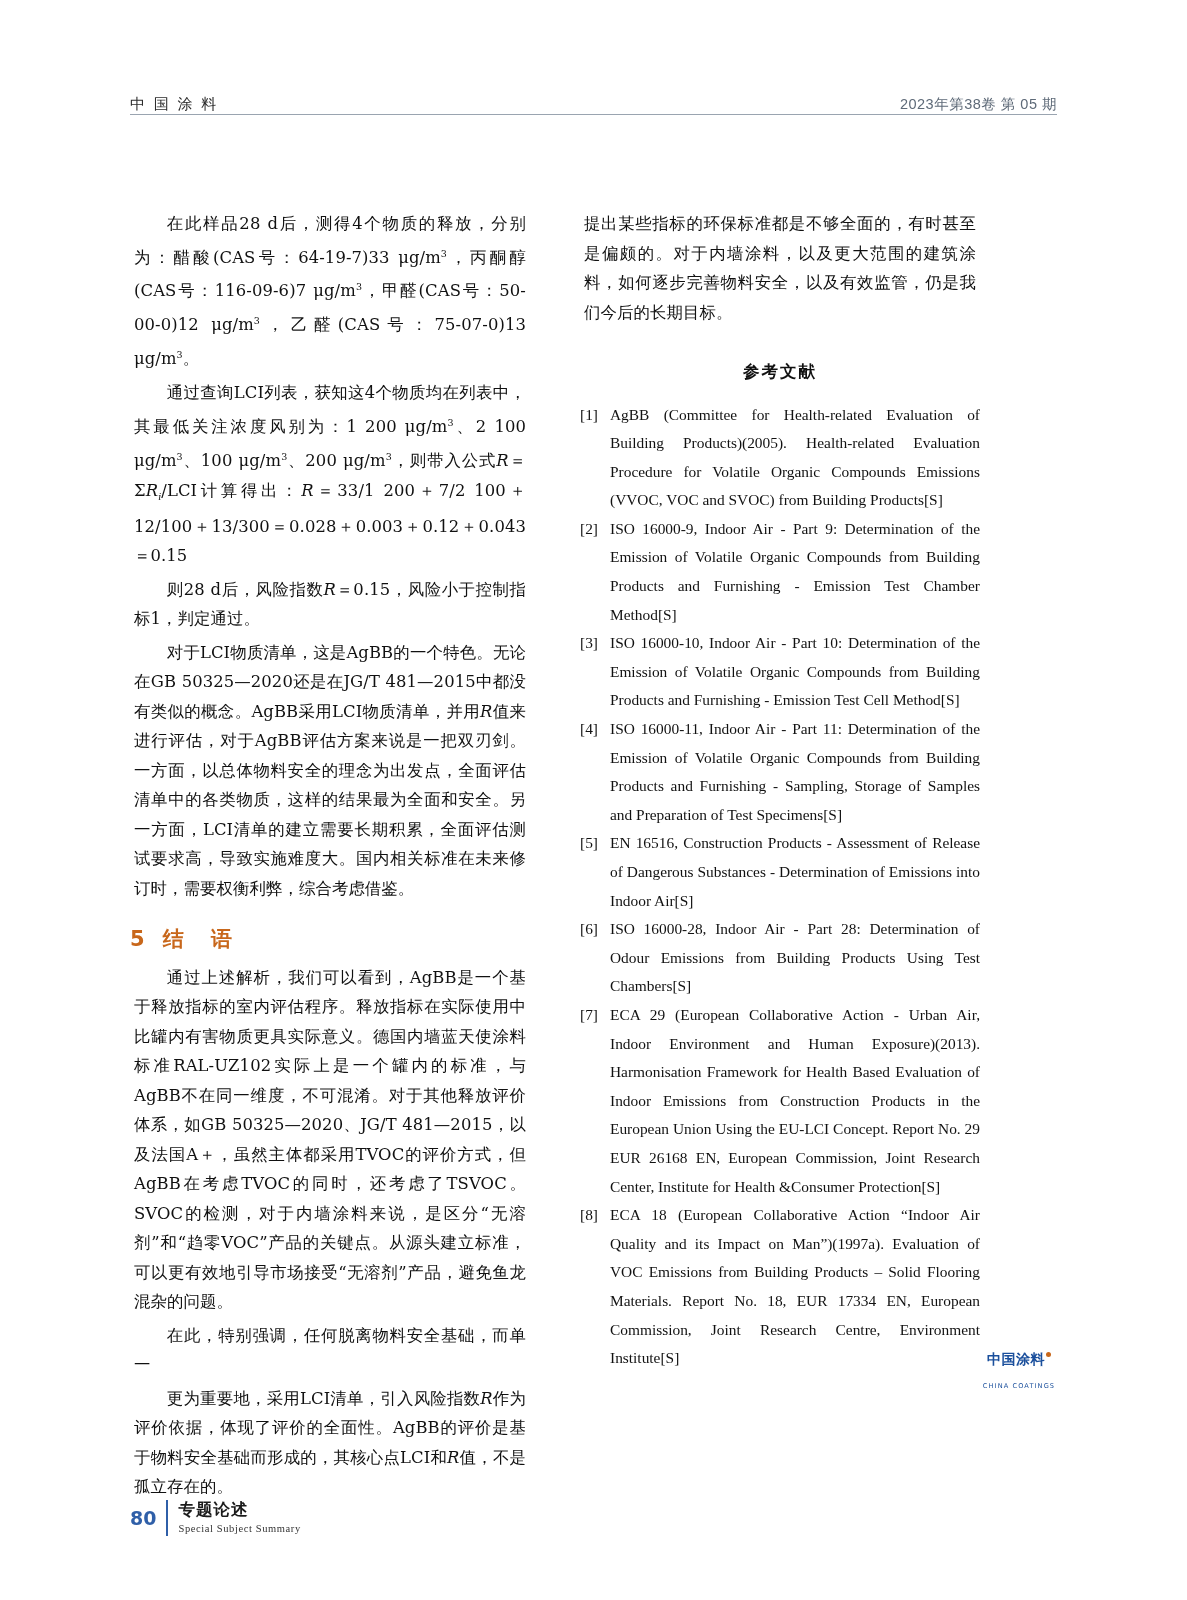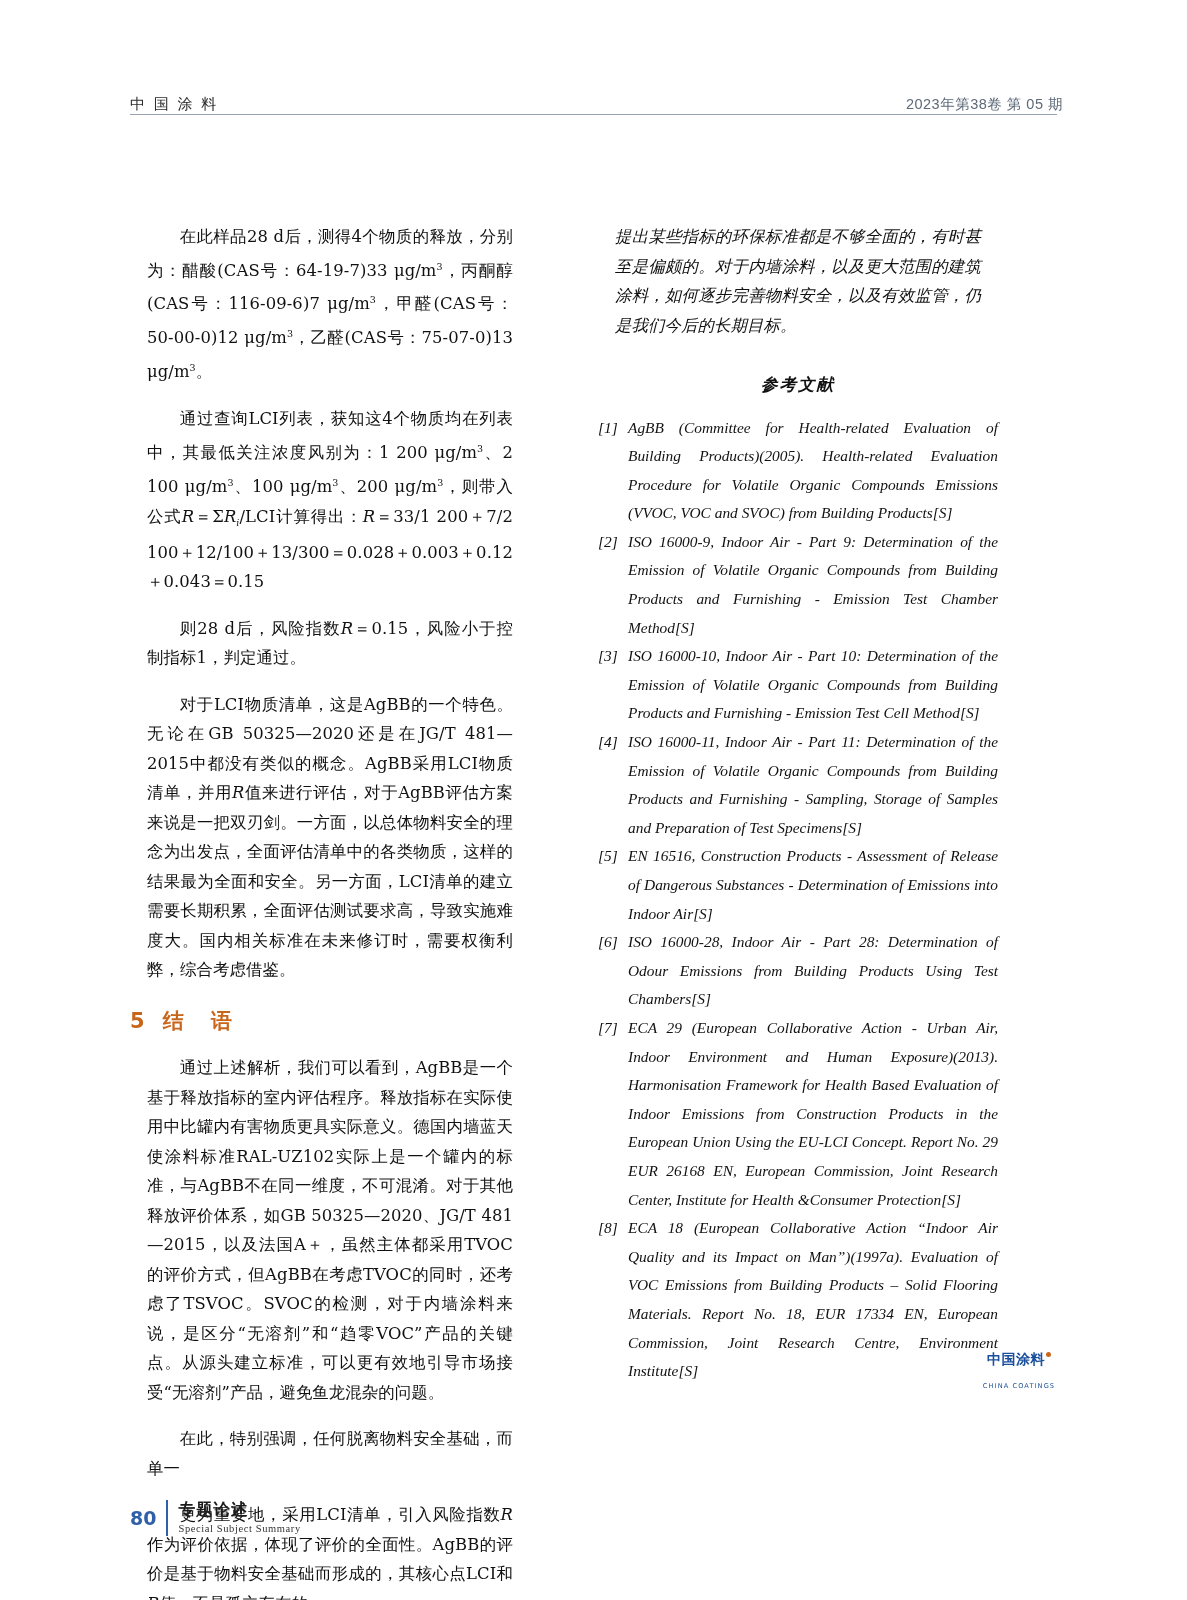--- a/index.html
+++ b/index.html
@@ -19,21 +19,21 @@
     position: absolute;
     inset: 0;
     padding: 0;
   }
 
   
   .header {
     position: absolute;
     top: 80px;
     left: 130px;
-    right: 124px;
+    right: 130px;
     height: 34px;
     display: flex;
     justify-content: space-between;
     align-items: flex-end;
   }
   .header-left {
     font-family: "DejaVu Sans", sans-serif;
     font-size: 15px;
     letter-spacing: 2px;
     color: #2b2b2b;
@@ -57,24 +57,24 @@
   .col {
     position: absolute;
     top: 205px;
     width: 400px;
     font-size: 16.4px;
     line-height: 29.5px;
     text-align: justify;
     color: #111;
   }
   .col-left { left: 130px; }
-  .col-right { left: 598px; font-style: italic; }
+  .col-right { left: 580px; }
 
   p {
-    margin: 17px;
+    margin: 4px;
   }
   p.indent {
     text-indent: 2em;
   }
   p.cn {
     font-family: "DejaVu Serif", serif;
     letter-spacing: 0.1px;
   }
 
   sub, sup {

